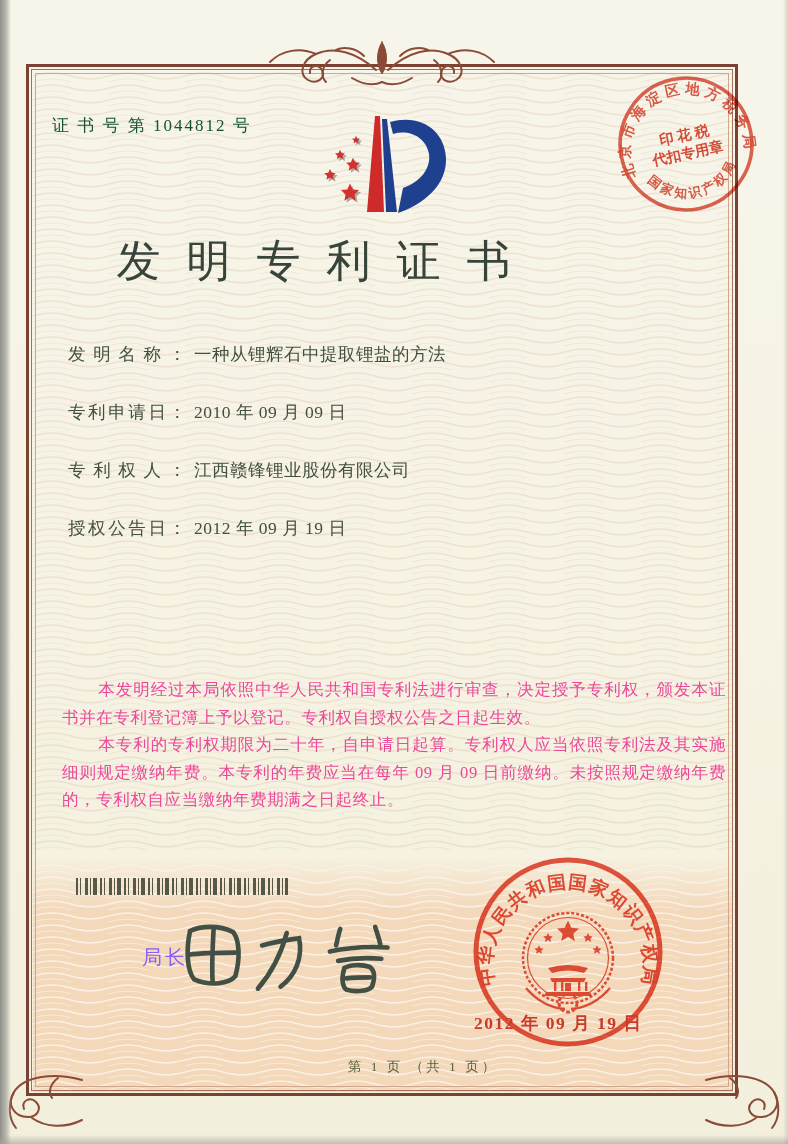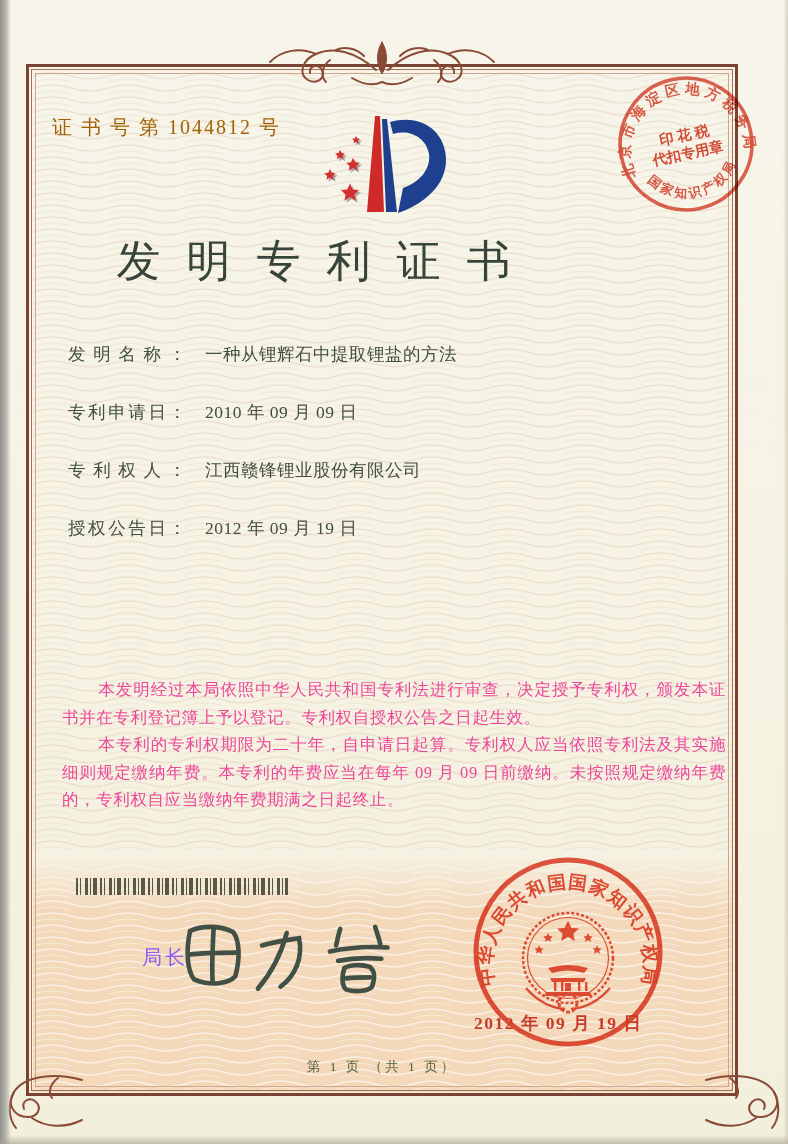--- a/index.html
+++ b/index.html
@@ -20,55 +20,55 @@
     border:3px solid #7c4231;z-index:3;pointer-events:none;}
   .frame .inner1{position:absolute;inset:2px;border:1px solid #a4705a;}
   .frame .inner2{position:absolute;inset:6px;border:1px solid #cfa78d;}
 
   .texture{position:absolute;left:33px;top:70px;width:700px;height:1020px;z-index:1;}
   .band{position:absolute;left:33px;top:850px;width:700px;height:242px;background:#f3d8ba;z-index:2;}
   .band .fade{position:absolute;left:0;right:0;top:0;height:62px;
     background:linear-gradient(#f6f3e4,rgba(246,243,228,0));z-index:2;}
   .band svg{position:absolute;inset:0;}
 
-  .cert-no{position:absolute;left:52px;top:114px;font-size:20px;color:#a16207;letter-spacing:2px;z-index:5;}
+  .cert-no{position:absolute;left:52px;top:114px;font-size:17px;color:#14532d;letter-spacing:2px;z-index:5;}
 
   .logo{position:absolute;left:316px;top:110px;width:132px;height:110px;z-index:5;}
 
   .tax-stamp{position:absolute;left:614px;top:72px;width:144px;height:144px;z-index:6;
     transform:rotate(-12deg);mix-blend-mode:multiply;opacity:.92;}
 
   .doc-title{position:absolute;left:26px;top:232px;width:575px;text-align:center;
     font-size:44px;color:#37443a;letter-spacing:26px;text-indent:26px;z-index:5;}
 
   .fields{position:absolute;left:68px;top:342px;width:640px;z-index:5;}
   .field-row{height:24px;margin-bottom:34px;font-size:17.5px;color:#42503f;white-space:nowrap;}
   .field-label{display:inline-block;width:118px;text-align:justify;text-align-last:justify;vertical-align:top;}
-  .field-value{margin-left:19px;letter-spacing:.5px;}
+  .field-value{margin-left:8px;letter-spacing:.5px;}
 
   .paras{position:absolute;left:62px;top:676px;width:664px;z-index:5;
     font-size:16.5px;line-height:27.5px;color:#ec4899;text-align:justify;letter-spacing:.6px;}
   .paras p{margin:0;text-indent:2.2em;}
 
   .barcode{position:absolute;left:76px;top:878px;width:212px;height:17px;z-index:5;opacity:.85;
     background:repeating-linear-gradient(90deg,
       #39402f 0 2px,transparent 2px 4px,#39402f 4px 5px,transparent 5px 9px,
       #39402f 9px 12px,transparent 12px 14px,#39402f 14px 15px,transparent 15px 17px,
       #39402f 17px 21px,transparent 21px 24px);}
 
   .sig-title{position:absolute;left:142px;top:944px;font-size:20px;color:#8b5cf6;letter-spacing:3px;z-index:5;font-family:Liberation Serif, serif;}
   .sig-script{position:absolute;left:172px;top:894px;width:250px;height:108px;z-index:5;}
 
   .big-seal{position:absolute;left:468px;top:852px;width:200px;height:200px;z-index:6;
     mix-blend-mode:multiply;opacity:.95;}
   .seal-date{position:absolute;left:474px;top:1011px;font-size:17.5px;color:#c63b2a;
     letter-spacing:1.5px;z-index:7;font-weight:bold;}
 
   .footer{position:absolute;left:26px;top:1058px;width:712px;text-align:center;
-    font-size:13.5px;color:#57603f;letter-spacing:3px;z-index:5;}
+    font-size:13.5px;color:#57603f;letter-spacing:3px;z-index:5;padding-left:41px;}
 
   .flourish-top{position:absolute;left:260px;top:34px;width:244px;height:58px;z-index:4;}
   .flourish-bl{position:absolute;left:2px;top:1070px;width:84px;height:64px;z-index:4;}
   .flourish-br{position:absolute;left:702px;top:1070px;width:84px;height:64px;z-index:4;transform:scaleX(-1);}
 </style>
 </head>
 <body>
 
 <div class="scan-edge-left"></div>
 <div class="scan-edge-right"></div>

